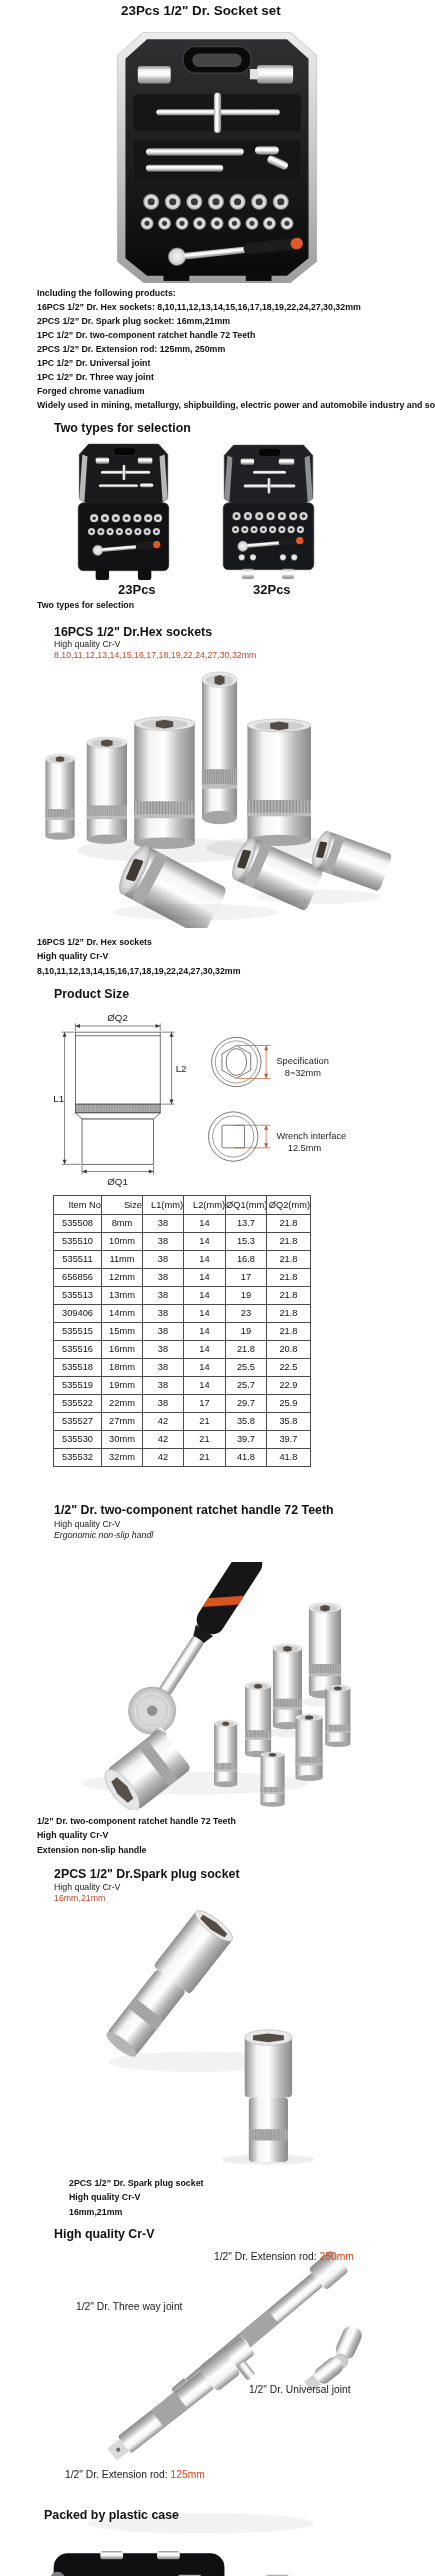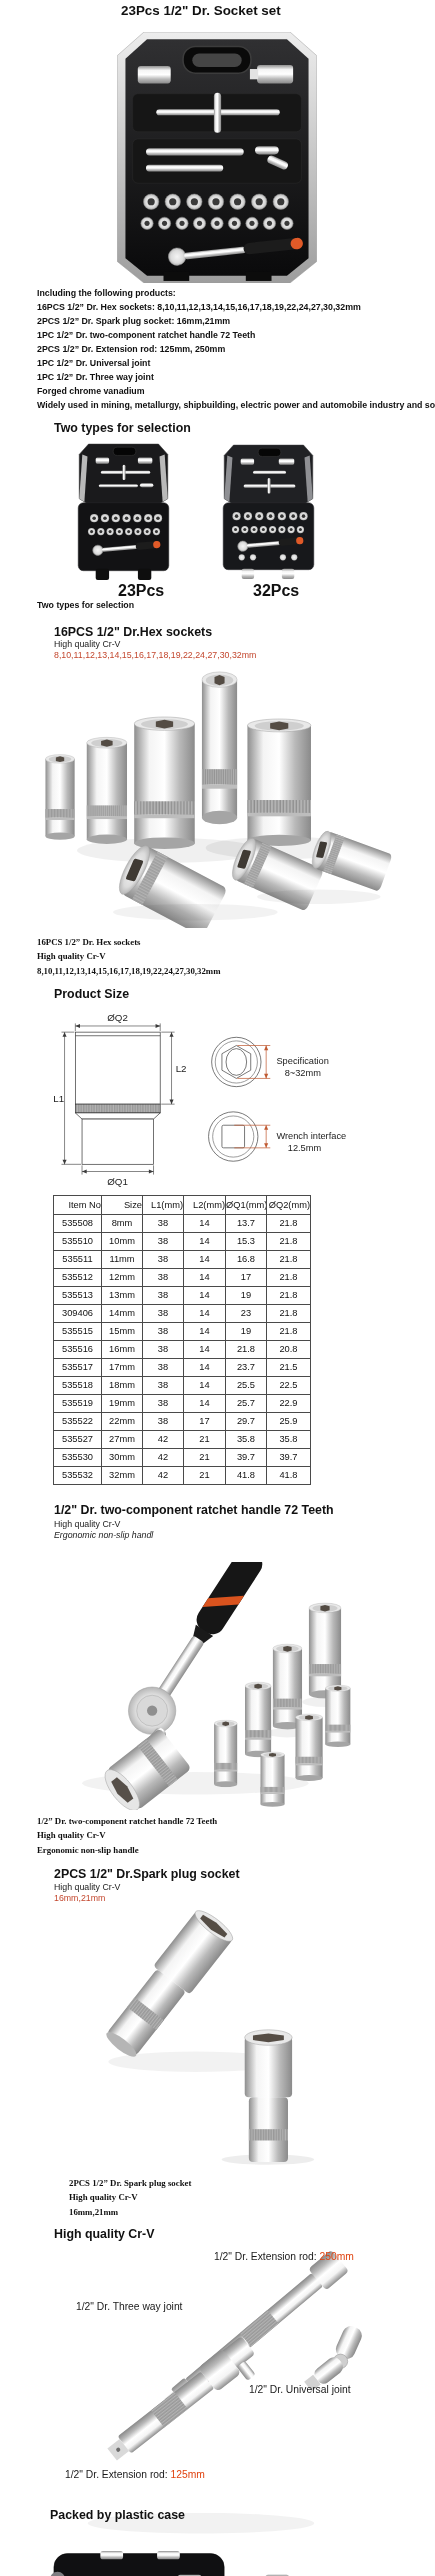--- a/index.html
+++ b/index.html
@@ -8,22 +8,22 @@
   #page{position:relative;width:436px;height:2826px;background:#fff;overflow:hidden;}
   .img{position:absolute;z-index:1;}
   .txt{position:absolute;z-index:2;white-space:nowrap;}
   .title{font-size:13.4px;font-weight:bold;}
   .h2{font-size:12.4px;font-weight:bold;}
   .sub{font-size:8.8px;color:#222;}
   .red{color:var(--accent);}
   .intro{line-height:14px;}
   .intro-line{font-size:8.8px;font-weight:bold;white-space:nowrap;}
   .caption{line-height:14.4px;}
-  .caption-line{font-size:8.8px;font-weight:bold;white-space:nowrap;font-family:Liberation Serif, serif;}
-  .case-label{font-size:16px;font-weight:bold;}
+  .caption-line{font-size:8.8px;font-weight:bold;white-space:nowrap;}
+  .case-label{font-size:13px;font-weight:bold;}
   .ann{font-size:10.3px;color:#1a1a1a;}
   .ann .orange{color:var(--orange);}
   table.size-table{position:absolute;left:53px;top:1195px;z-index:2;border-collapse:collapse;table-layout:fixed;width:258px;font-size:9.3px;color:#111;}
   .size-table th,.size-table td{border:0.5px solid #4a4a4a;text-align:center;font-weight:normal;padding:0;height:17px;line-height:17px;overflow:hidden;}
   .size-table th{height:18px;line-height:18px;text-align:right;}
   svg{font-family:"Liberation Sans",sans-serif;display:block;}
   svg text{font-family:"Liberation Sans",sans-serif;}
 </style>
 </head>
 <body>
@@ -431,21 +431,21 @@
         </tr>
         <tr>
           <td>535511</td>
           <td>11mm</td>
           <td>38</td>
           <td>14</td>
           <td>16.8</td>
           <td>21.8</td>
         </tr>
         <tr>
-          <td>535512</td>
+          <td>656856</td>
           <td>12mm</td>
           <td>38</td>
           <td>14</td>
           <td>17</td>
           <td>21.8</td>
         </tr>
         <tr>
           <td>535513</td>
           <td>13mm</td>
           <td>38</td>
@@ -469,28 +469,20 @@
           <td>19</td>
           <td>21.8</td>
         </tr>
         <tr>
           <td>535516</td>
           <td>16mm</td>
           <td>38</td>
           <td>14</td>
           <td>21.8</td>
           <td>20.8</td>
-        </tr>
-        <tr>
-          <td>535517</td>
-          <td>17mm</td>
-          <td>38</td>
-          <td>14</td>
-          <td>23.7</td>
-          <td>21.5</td>
         </tr>
         <tr>
           <td>535518</td>
           <td>18mm</td>
           <td>38</td>
           <td>14</td>
           <td>25.5</td>
           <td>22.5</td>
         </tr>
         <tr>
@@ -572,21 +564,21 @@
       <use href="#sock" x="336" y="306" width="46" height="132"></use>
       <use href="#sock" x="494" y="294" width="54" height="132"></use>
       <use href="#sock" x="552" y="238" width="50" height="122"></use>
       <use href="#sock" x="426" y="368" width="48" height="108"></use>
     </svg>
   </div>
 
   <div class="txt caption" style="left:37px;top:1814px;">
       <div class="caption-line">1/2” Dr. two-component ratchet handle 72 Teeth</div>
       <div class="caption-line">High quality Cr-V</div>
-      <div class="caption-line">Ergonomic non-slip handle</div>
+      <div class="caption-line">Extension non-slip handle</div>
     </div>
 
   <div class="txt h2" style="left:54px;top:1867px;">2PCS 1/2" Dr.Spark plug socket</div>
   <div class="txt sub" style="left:54px;top:1882px;">High quality Cr-V</div>
   <div class="txt sub red" style="left:54px;top:1893px;">16mm,21mm</div>
 
   <div class="img" style="left:62px;top:1907px;">
     <svg width="314" height="258" viewBox="0 0 610 500">
       <ellipse cx="260" cy="300" rx="170" ry="20" fill="#000000" opacity="0.05"></ellipse>
       <g transform="translate(300,30) rotate(38)">
@@ -652,21 +644,21 @@
 
   <div class="txt ann" style="left:214px;top:2251px;">
     <span>1/2" Dr. Extension rod: </span><span class="orange">250mm</span>
   </div>
   <div class="txt ann" style="left:76px;top:2301px;">1/2" Dr. Three way joint</div>
   <div class="txt ann" style="left:249px;top:2384px;">1/2" Dr. Universal joint</div>
   <div class="txt ann" style="left:65px;top:2469px;">
     <span>1/2" Dr. Extension rod: </span><span class="orange">125mm</span>
   </div>
 
-  <div class="txt h2" style="left:50px;top:2508px;">Packed by plastic case</div>
+  <div class="txt h2" style="left:44px;top:2508px;">Packed by plastic case</div>
 
   <div class="img" style="left:23px;top:2551px;">
     <svg width="392" height="275" viewBox="0 0 760 533">
       <g>
         <rect x="60" y="5" width="330" height="470" rx="26" fill="#101012" stroke="#000"></rect>
         <rect x="52" y="40" width="30" height="130" rx="15" fill="#7e7e82"></rect>
         <rect x="52" y="330" width="30" height="130" rx="15" fill="#7e7e82"></rect>
         <rect x="150" y="0" width="44" height="16" rx="5" fill="url(#chromeV)"></rect>
         <rect x="260" y="0" width="44" height="16" rx="5" fill="url(#chromeV)"></rect>
         <rect x="96" y="120" width="26" height="240" rx="13" fill="#2a2a2e"></rect>

